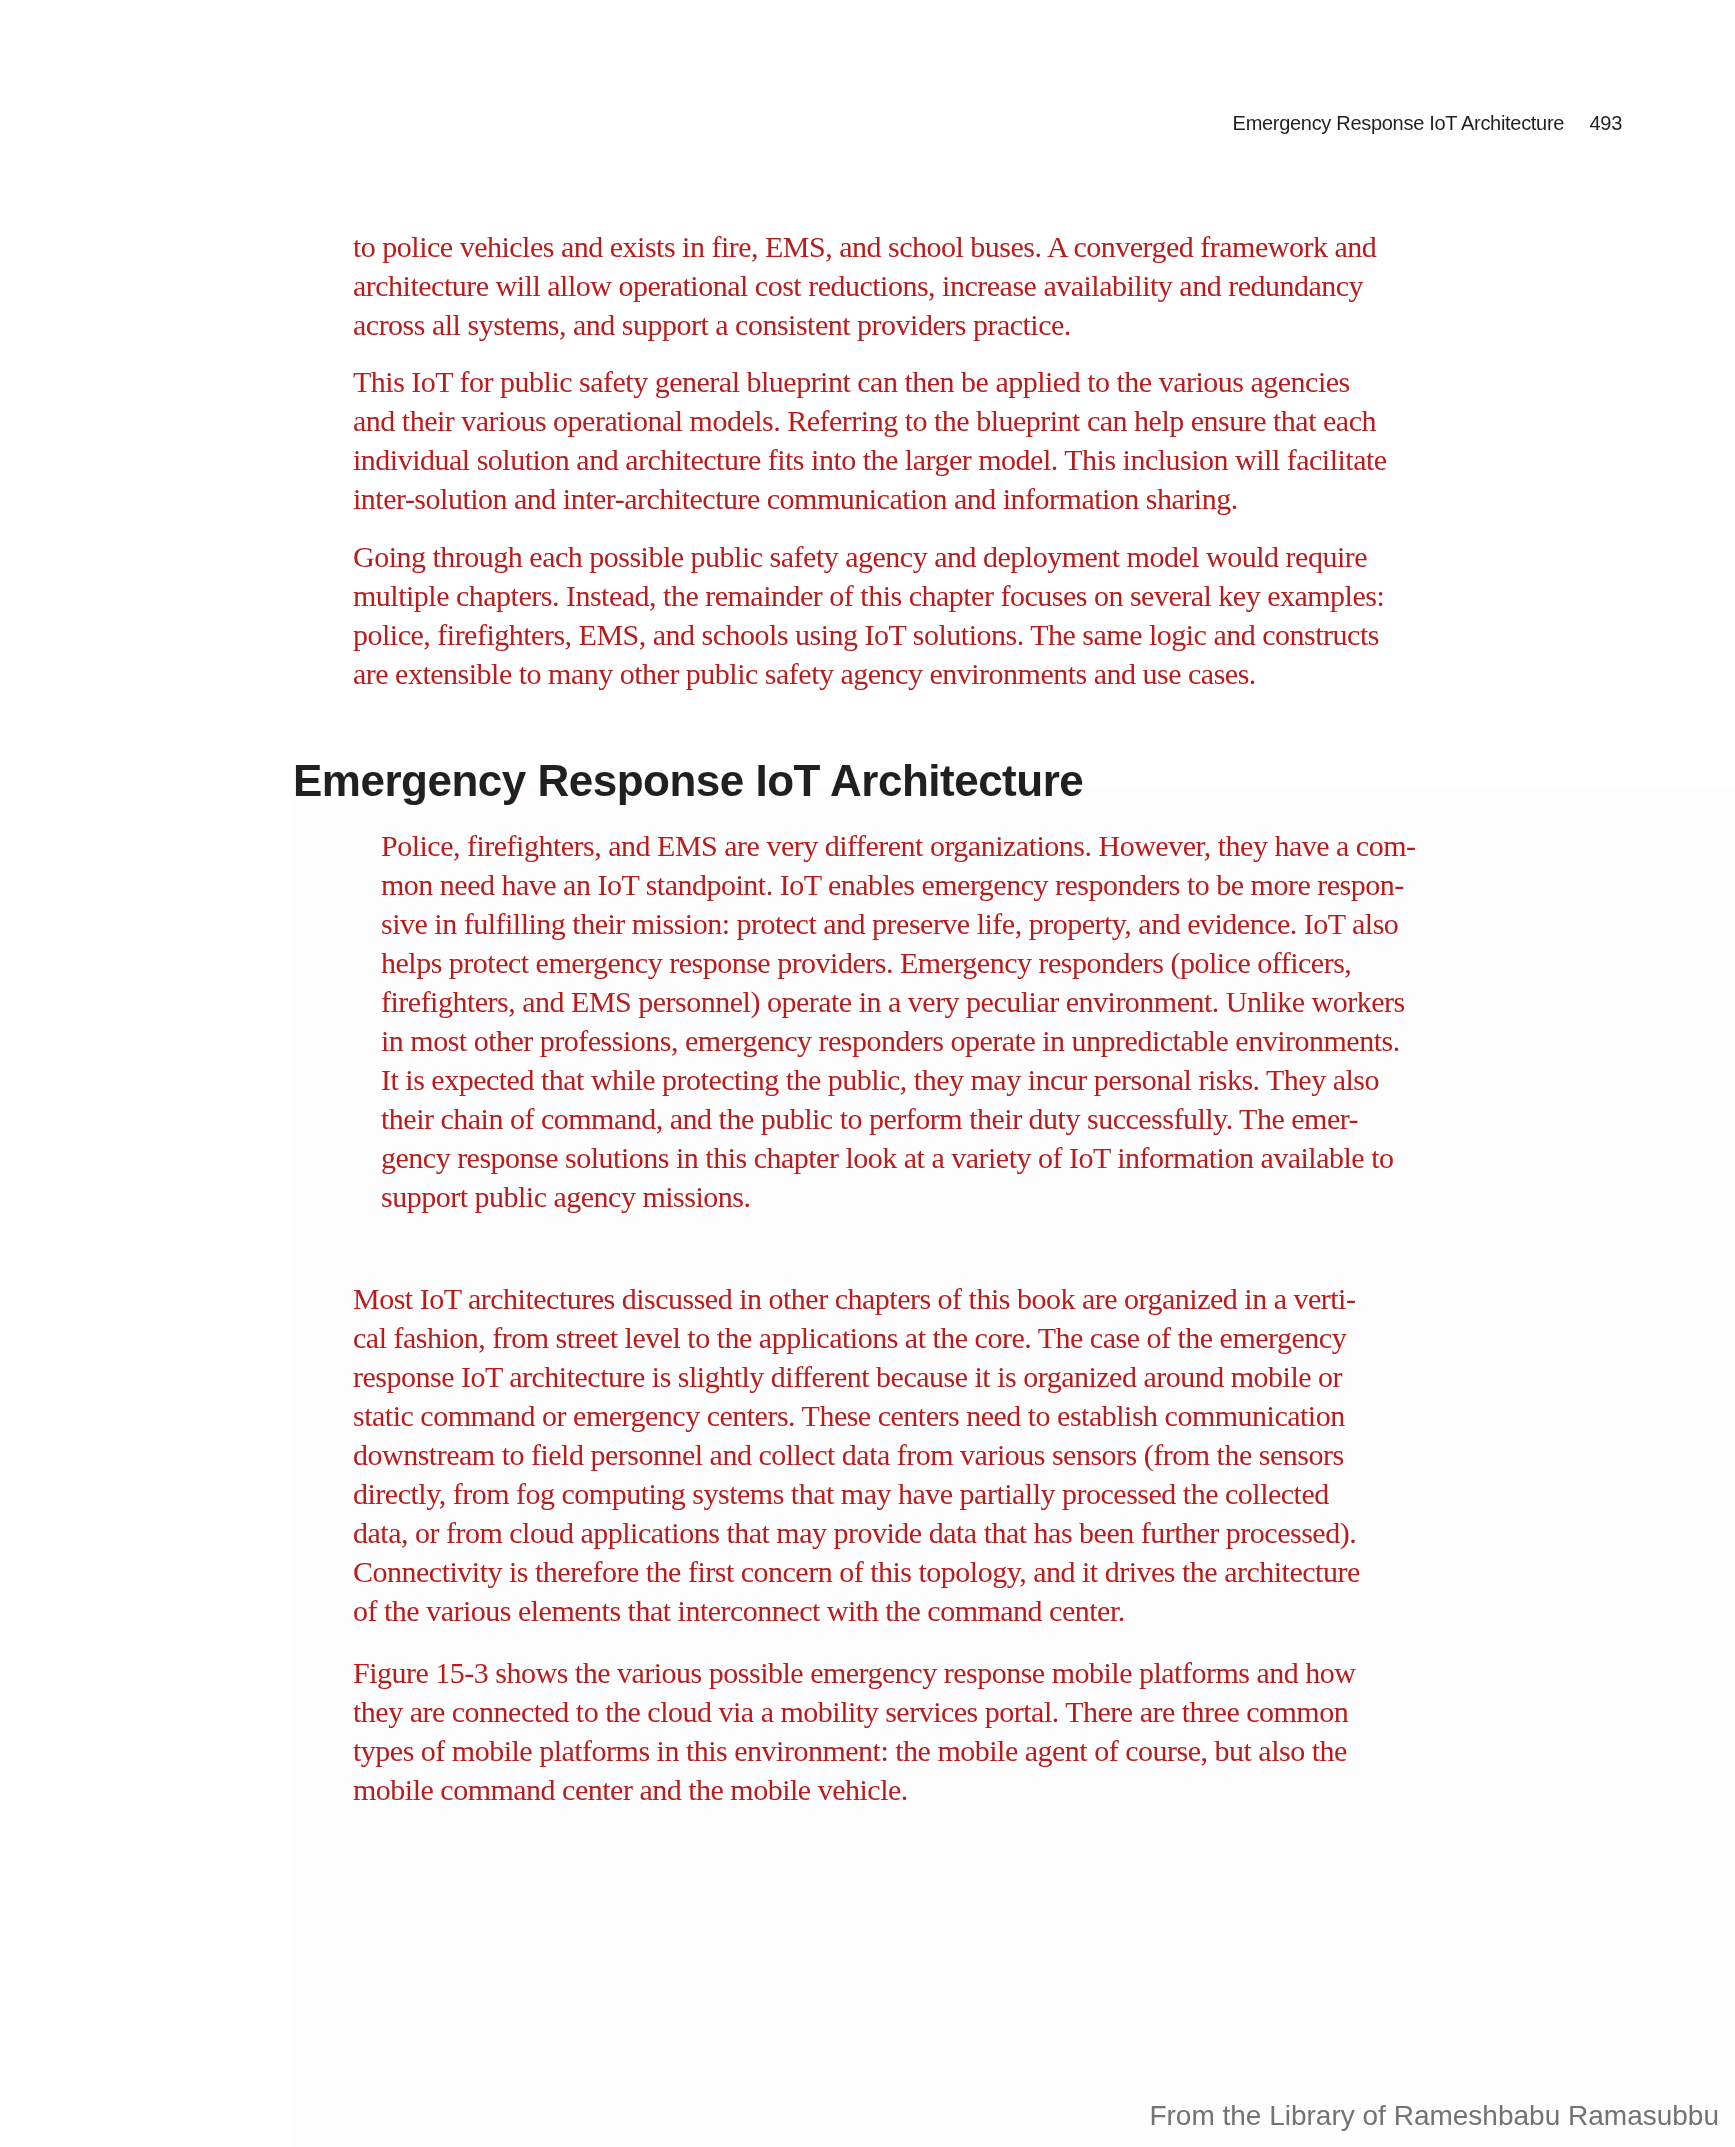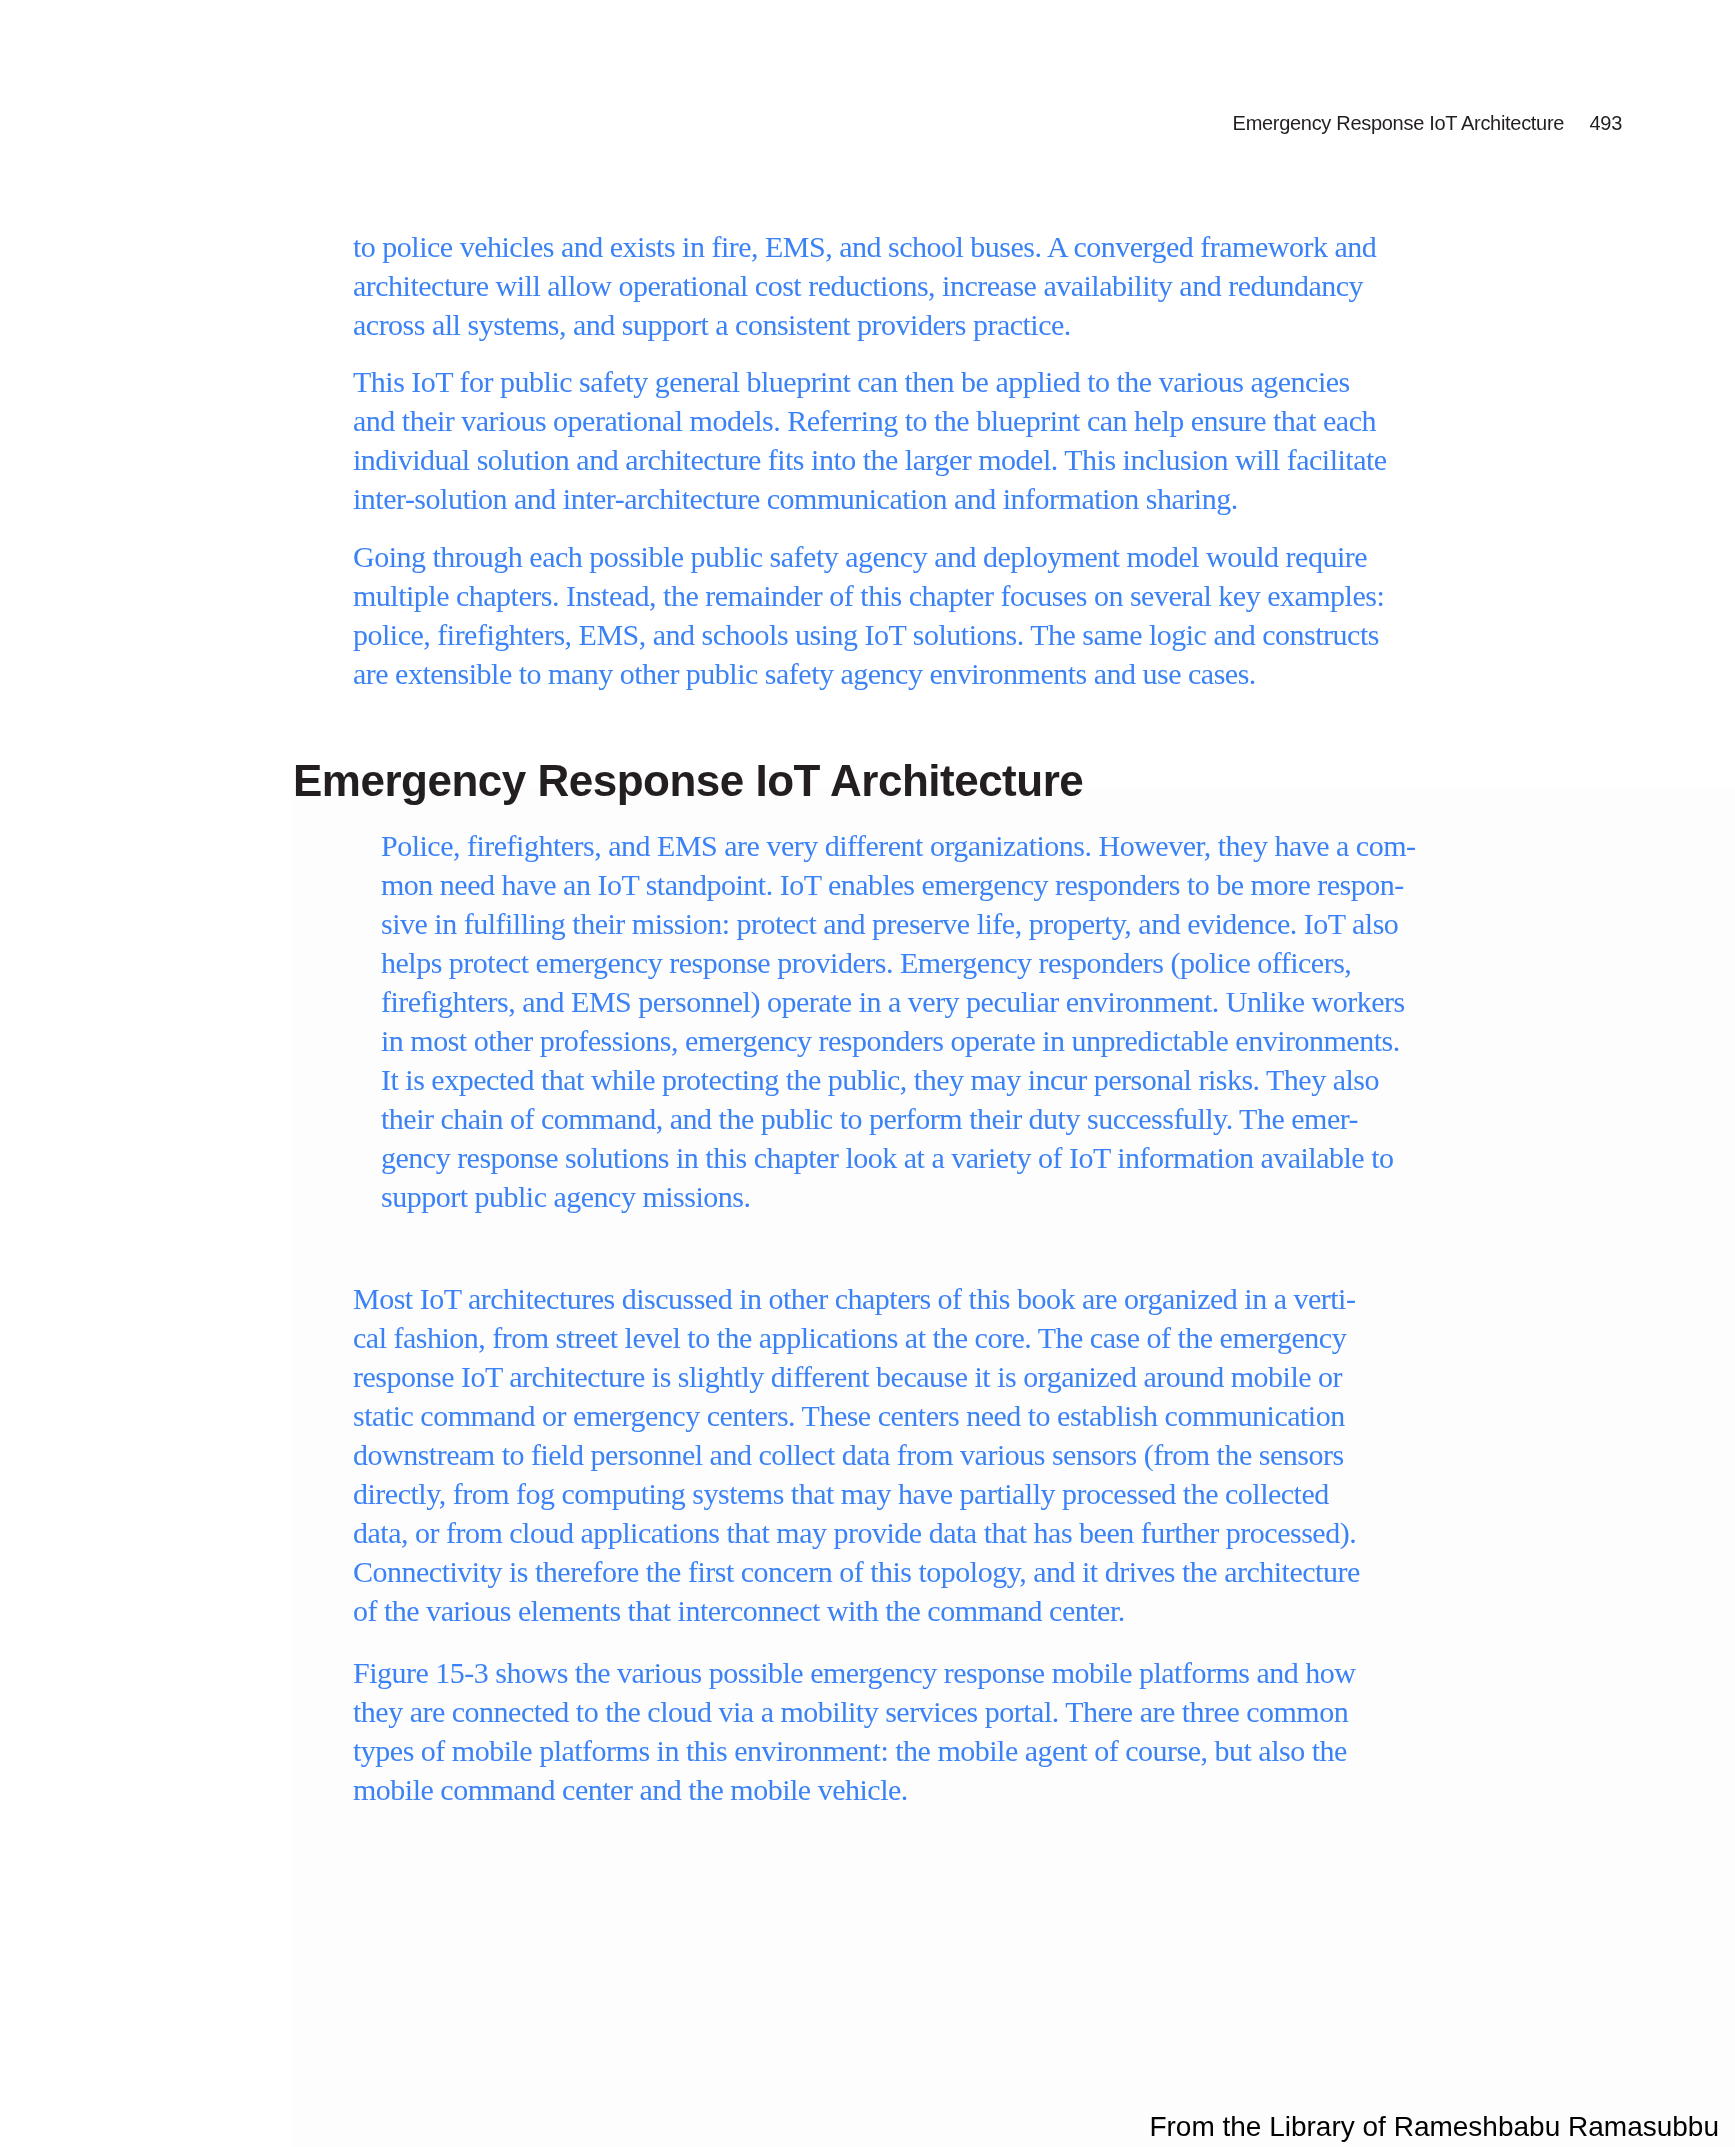--- a/index.html
+++ b/index.html
@@ -13,32 +13,32 @@
   }
   .running-head {
     position: absolute; top: 112px; right: 114px;
     font-family: "Liberation Sans", sans-serif; font-size: 20px; color: #231f20;
     letter-spacing: -0.3px; white-space: nowrap;
   }
   .running-head .page-num { margin-left: 25.4px; }
   .body-text {
     position: absolute; left: 353px; width: 1153px;
     font-family: "Liberation Serif", serif; font-size: 30px; line-height: 39px;
-    color: #3b82f6; letter-spacing: -0.5px;
+    color: #b91c1c; letter-spacing: -0.5px;
   }
   .para { margin: 0; }
   .line { display: block; white-space: nowrap; }
   .section-heading {
     position: absolute; left: 293px; top: 756px;
     font-family: "Liberation Sans", sans-serif; font-weight: bold; font-size: 44px;
     color: #231f20; letter-spacing: -0.5px; margin: 0; white-space: nowrap;
   }
   .footer-note {
-    position: absolute; right: 17px; bottom: 5px;
-    font-family: "Liberation Sans", sans-serif; font-size: 28px; color: #000000; white-space: nowrap; margin-left: 40px;
+    position: absolute; right: 17px; bottom: 16px;
+    font-family: "Liberation Sans", sans-serif; font-size: 28px; color: #737373; white-space: nowrap; margin-left: 40px;
   }
 </style>
 </head>
 <body>
 
 <div class="page-shade"></div>
 
 <div class="running-head">
   <span>Emergency Response IoT Architecture</span><span class="page-num">493</span>
 </div>

